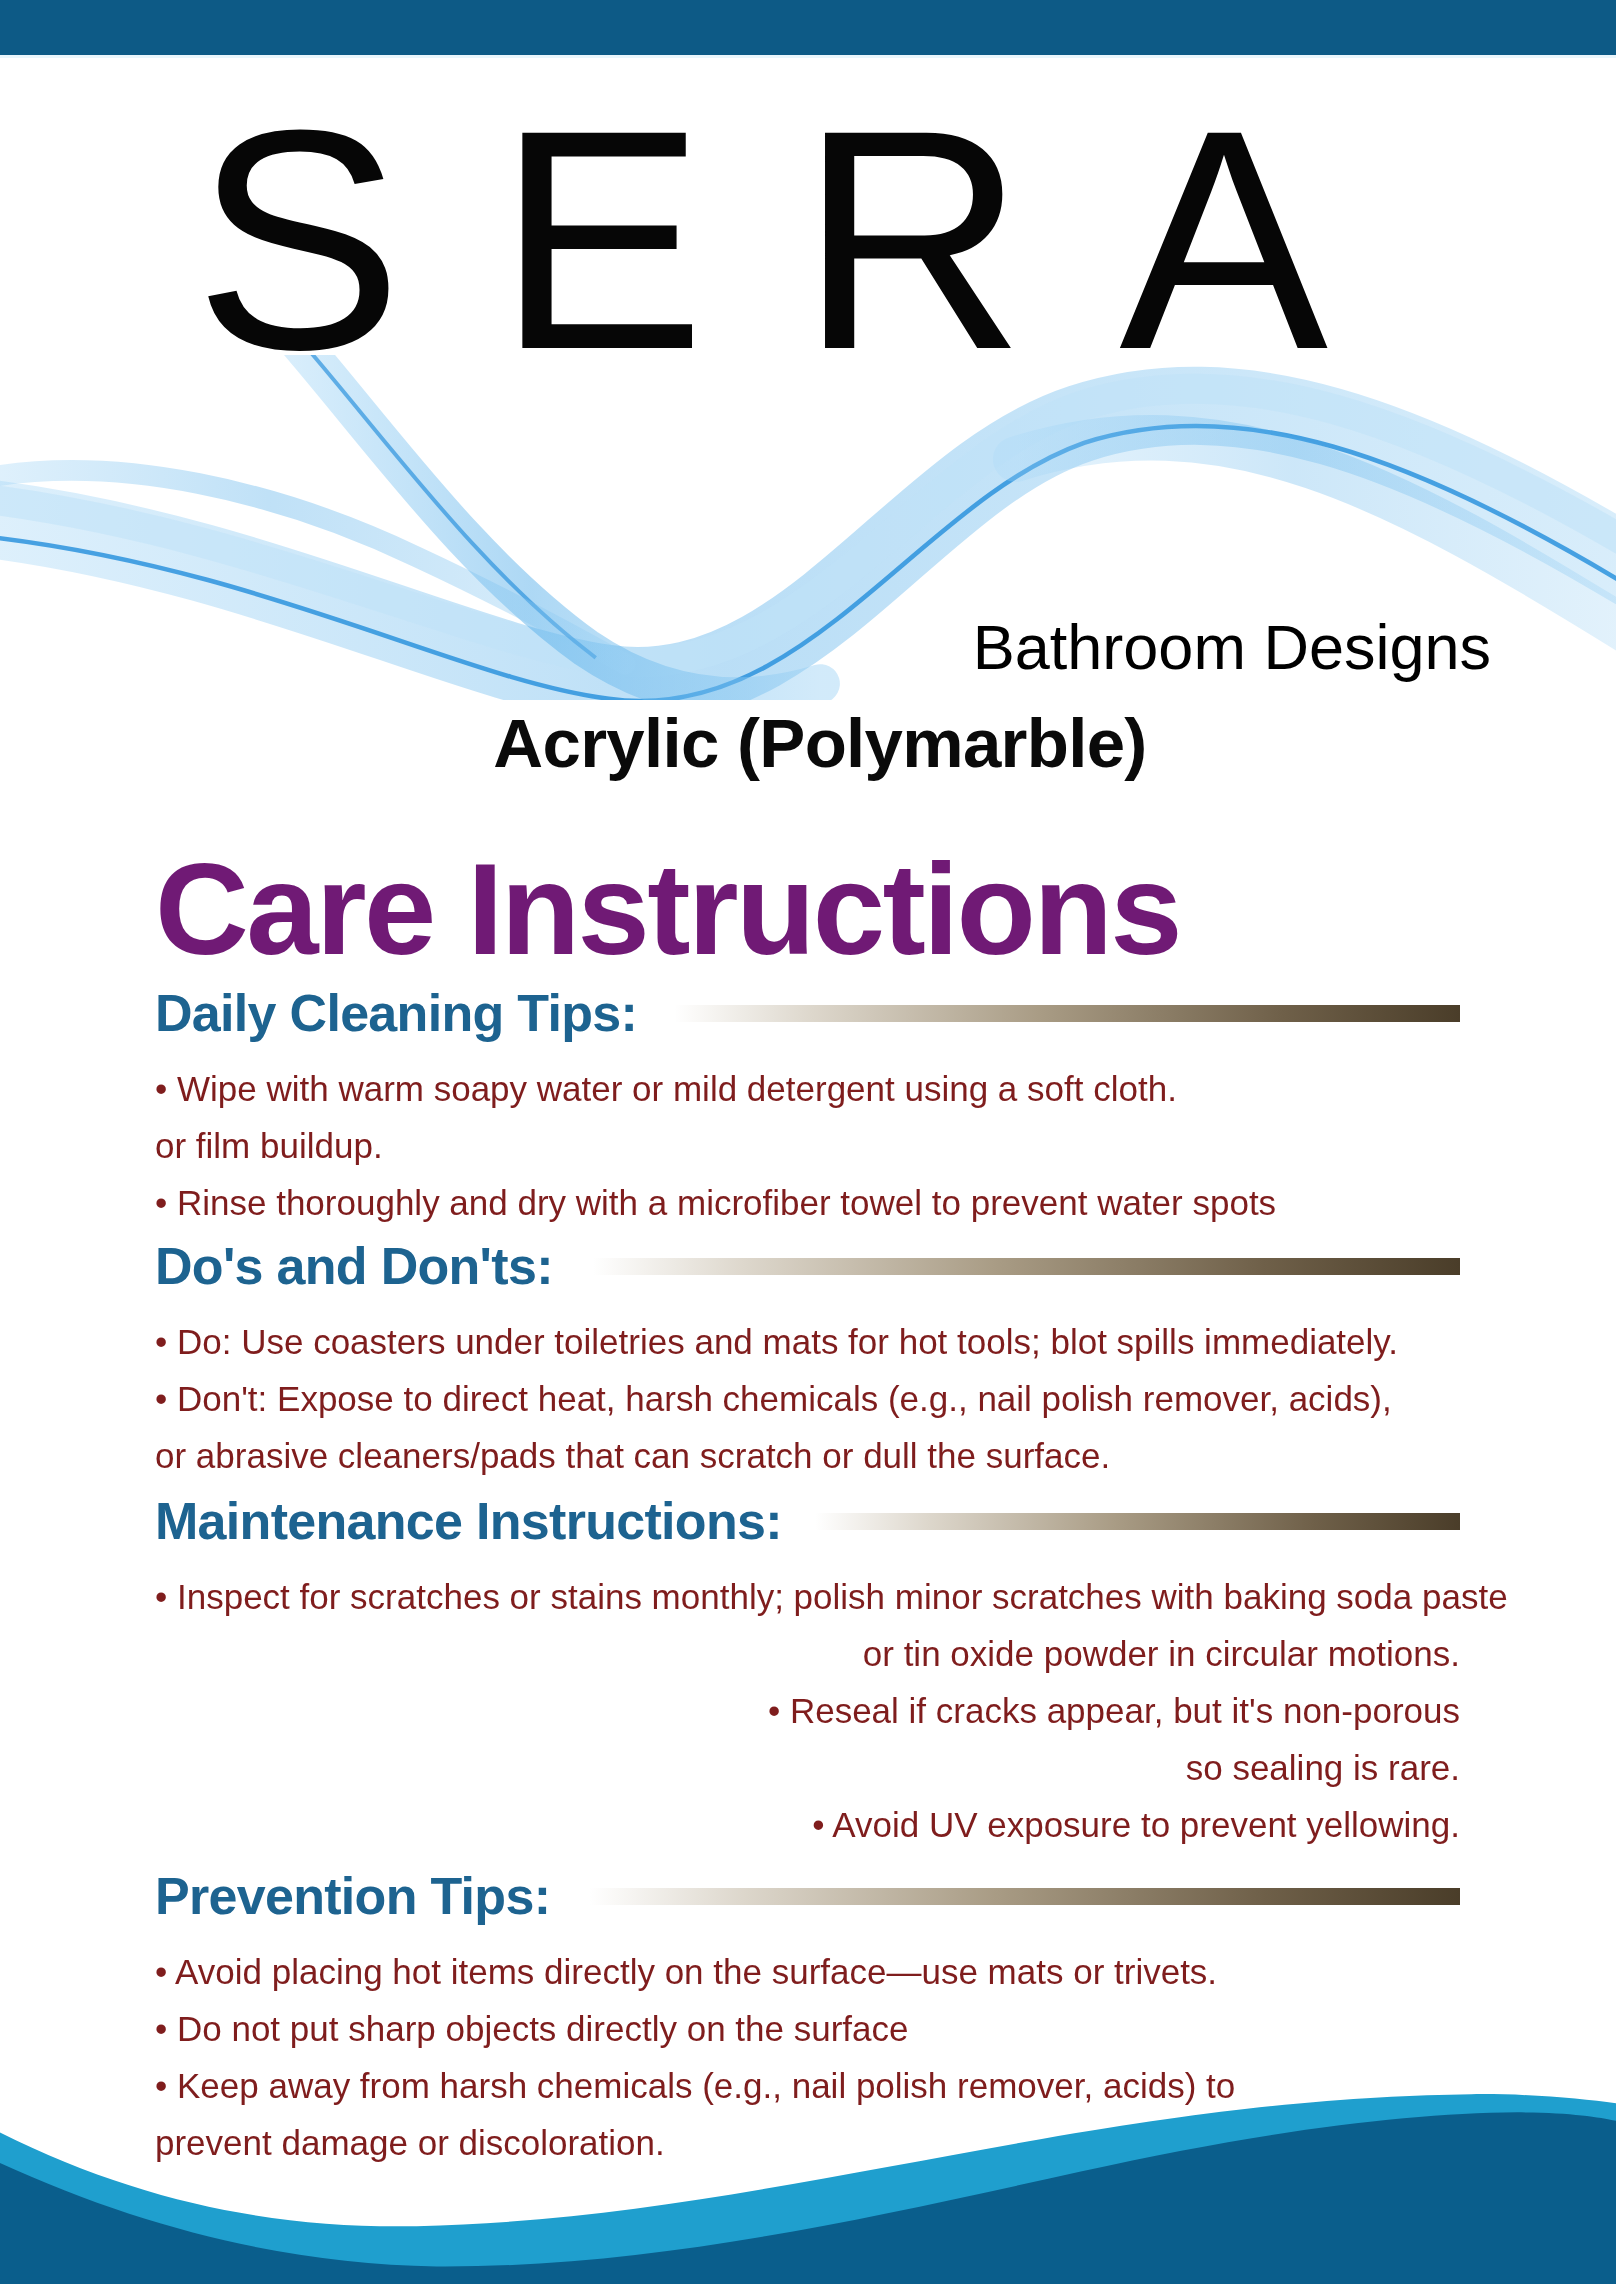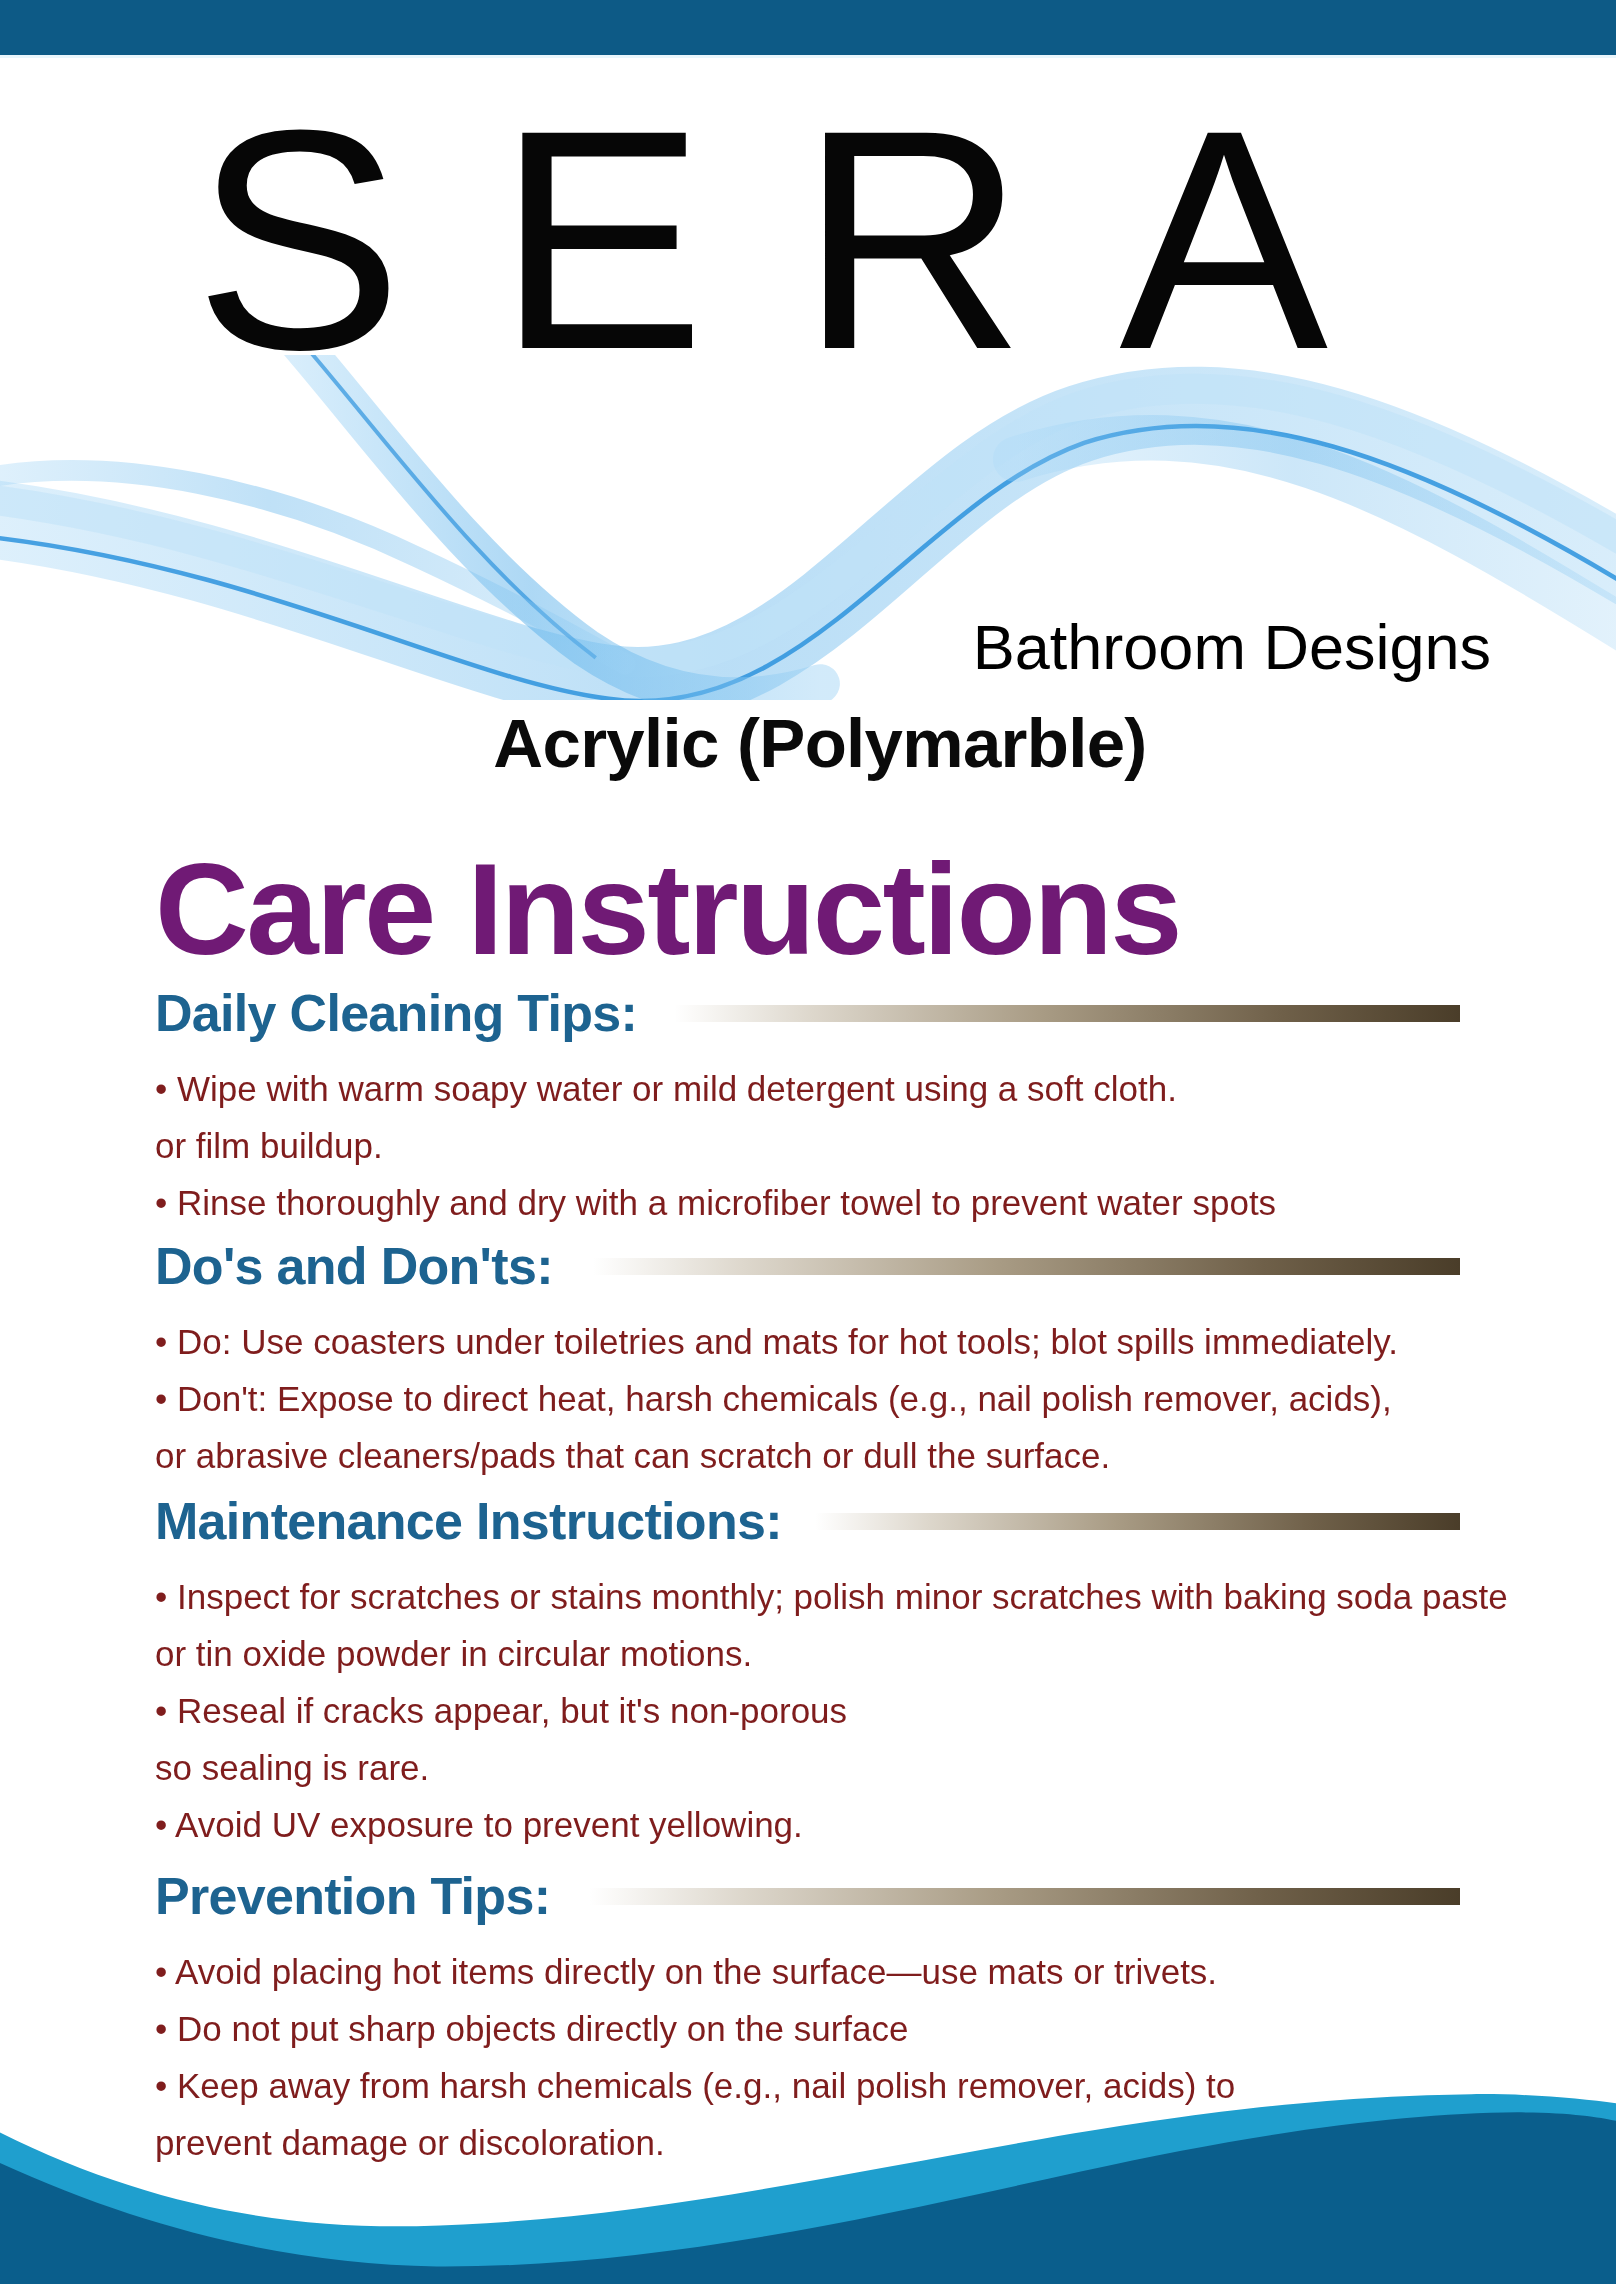--- a/index.html
+++ b/index.html
@@ -50,21 +50,21 @@
     position:absolute;top:834px;left:155px;
     font-size:130px;font-weight:bold;
     letter-spacing:-2.6px;
     color:#701a75;
     white-space:nowrap;
   }
   
   .section{position:absolute;left:155px;width:1305px;}
   .sec-1{top:983px;}
   .sec-2{top:1236px;}
-  .sec-3{top:1491px;}
+  .sec-3{top:1491px;text-align:right;}
   .sec-4{top:1866px;}
   .section-heading-row{display:flex;align-items:center;height:59px;}
   .section-heading{
     font-size:52px;font-weight:bold;
     letter-spacing:-0.7px;
     color:#1d6390;
     white-space:nowrap;
     flex:0 0 auto;
   }
   .heading-bar{

